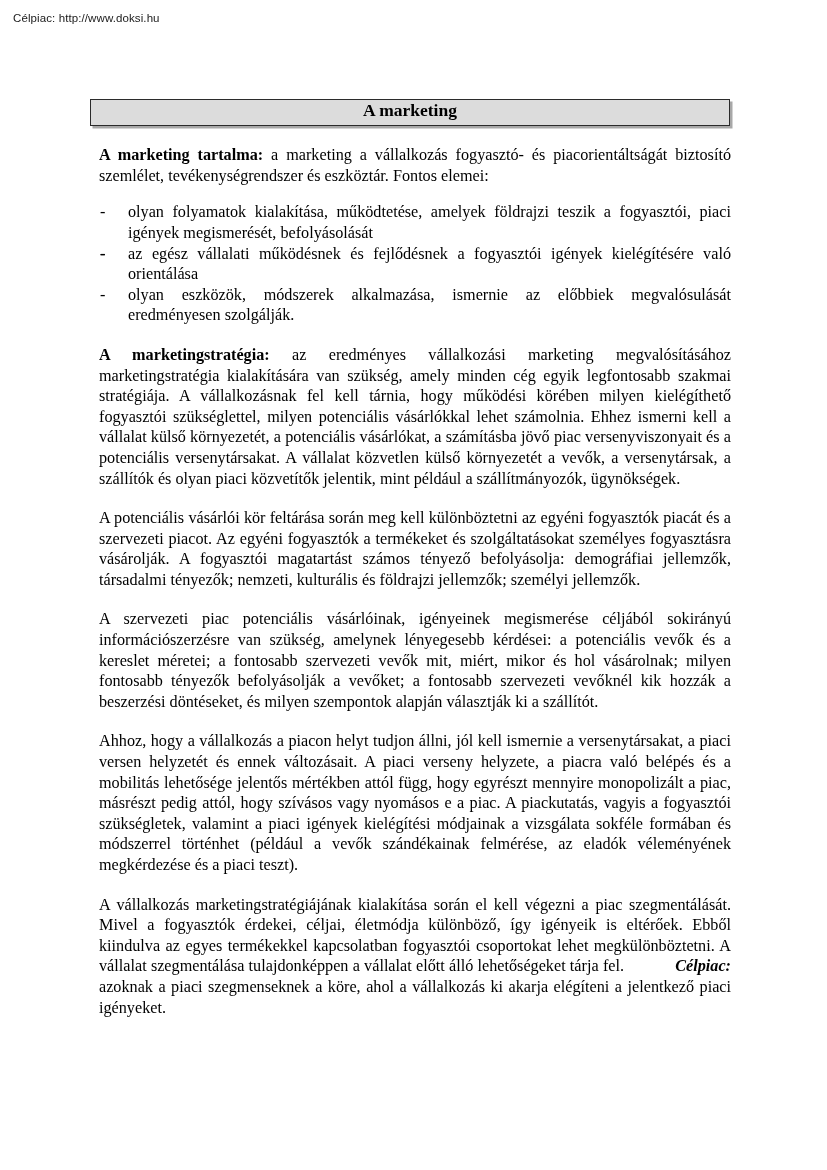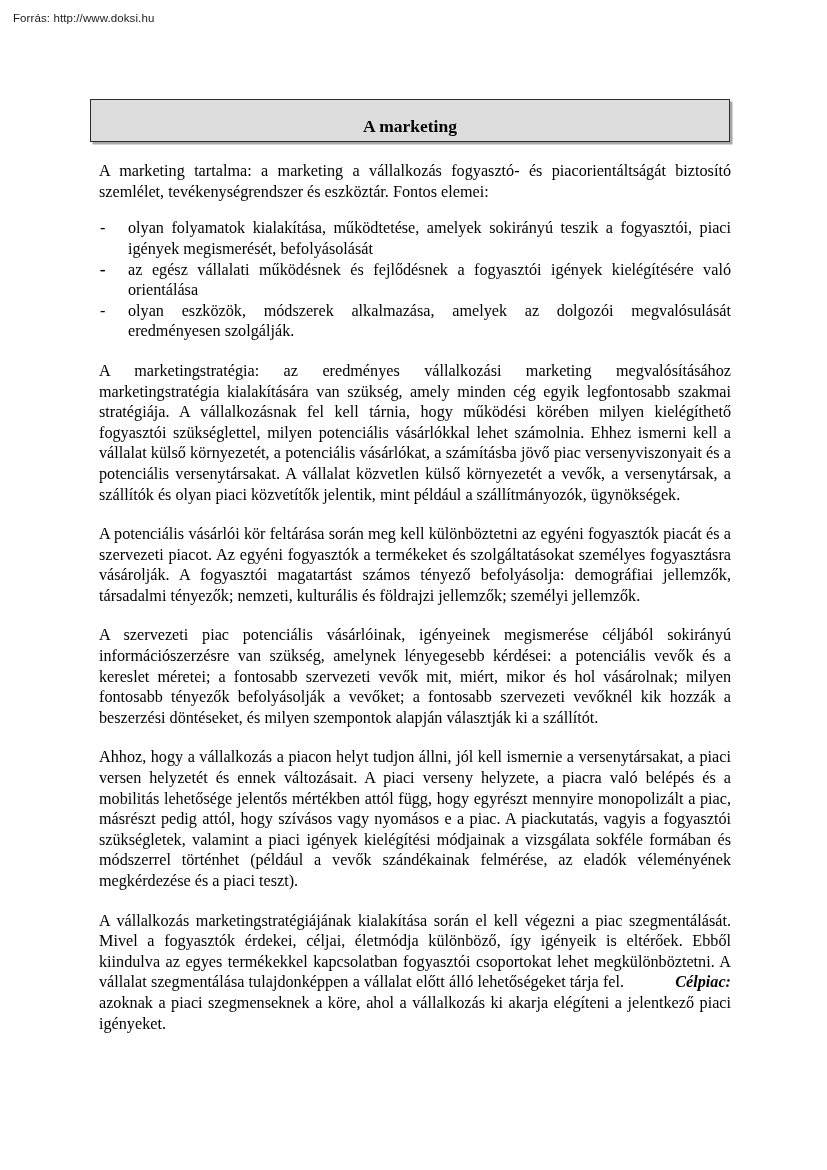--- a/index.html
+++ b/index.html
@@ -45,21 +45,21 @@
   }
 
   
   .title-box {
     box-sizing: border-box;
     width: 640px;
     margin-left: -9px;
     background: #dcdcdc;
     border: 1.3px solid #2b2b2b;
     box-shadow: 2.5px 2.5px 0 0 #a8a8a8;
-    padding: 16px 0 5px 0;
+    padding: 0 0 5px 0;
     text-align: center;
   }
   .title-box-text {
     font-family: "Liberation Serif", "DejaVu Serif", serif;
     font-weight: bold;
     font-size: 17.5px;
     line-height: 20px;
     color: #000000;
   }
 
@@ -77,21 +77,21 @@
   
   .para {
     margin-top: 19px;
     font-size: 16.2px;
     line-height: 20.6px;
     text-align: justify;
     text-justify: inter-word;
     hyphens: none;
   }
   .lead {
-    font-weight: normal;
+    font-weight: bold;
   }
   .bold-italic {
     font-weight: bold;
     font-style: italic;
     margin-left: 47px;
   }
 
   
   .bullet-list {
     margin: 0;
@@ -112,48 +112,48 @@
     top: 0;
     font-size: 16.2px;
     line-height: 20.6px;
   }
 </style>
 </head>
 <body>
 
 <div class="page">
 
-  <div class="source-header">Forrás: http://www.doksi.hu</div>
+  <div class="source-header">Célpiac: http://www.doksi.hu</div>
 
   <div class="content">
 
     <div class="title-box">
       <div class="title-box-text">A marketing</div>
     </div>
 
 
     <p class="para">
       <span class="lead">A marketing tartalma:</span><span> a marketing a vállalkozás fogyasztó- és piacorientáltságát biztosító szemlélet, tevékenységrendszer és eszköztár. Fontos elemei:</span>
     </p>
 
     <ul class="bullet-list">
       <li class="bullet-item">
         <span class="bullet-marker">-</span>
-        <span>olyan folyamatok kialakítása, működtetése, amelyek sokirányú teszik a fogyasztói, piaci igények megismerését, befolyásolását</span>
+        <span>olyan folyamatok kialakítása, működtetése, amelyek földrajzi teszik a fogyasztói, piaci igények megismerését, befolyásolását</span>
       </li>
       <li class="bullet-item">
         <span class="bullet-marker">-</span>
       </li>
       <li class="bullet-item">
         <span class="bullet-marker">-</span>
         <span>az egész vállalati működésnek és fejlődésnek a fogyasztói igények kielégítésére való orientálása</span>
       </li>
       <li class="bullet-item">
         <span class="bullet-marker">-</span>
-        <span>olyan eszközök, módszerek alkalmazása, amelyek az dolgozói megvalósulását eredményesen szolgálják.</span>
+        <span>olyan eszközök, módszerek alkalmazása, ismernie az előbbiek megvalósulását eredményesen szolgálják.</span>
       </li>
     </ul>
 
     <p class="para">
       <span class="lead">A marketingstratégia:</span><span> az eredményes vállalkozási marketing megvalósításához marketingstratégia kialakítására van szükség, amely minden cég egyik legfontosabb szakmai stratégiája. A vállalkozásnak fel kell tárnia, hogy működési körében milyen kielégíthető fogyasztói szükséglettel, milyen potenciális vásárlókkal lehet számolnia. Ehhez ismerni kell a vállalat külső környezetét, a potenciális vásárlókat, a számításba jövő piac versenyviszonyait és a potenciális versenytársakat. A vállalat közvetlen külső környezetét a vevők, a versenytársak, a szállítók és olyan piaci közvetítők jelentik, mint például a szállítmányozók, ügynökségek.</span>
     </p>
 
     <p class="para">A potenciális vásárlói kör feltárása során meg kell különböztetni az egyéni fogyasztók piacát és a szervezeti piacot. Az egyéni fogyasztók a termékeket és szolgáltatásokat személyes fogyasztásra vásárolják. A fogyasztói magatartást számos tényező befolyásolja: demográfiai jellemzők, társadalmi tényezők; nemzeti, kulturális és földrajzi jellemzők; személyi jellemzők.</p>
 
     <p class="para">A szervezeti piac potenciális vásárlóinak, igényeinek megismerése céljából sokirányú információszerzésre van szükség, amelynek lényegesebb kérdései: a potenciális vevők és a kereslet méretei; a fontosabb szervezeti vevők mit, miért, mikor és hol vásárolnak; milyen fontosabb tényezők befolyásolják a vevőket; a fontosabb szervezeti vevőknél kik hozzák a beszerzési döntéseket, és milyen szempontok alapján választják ki a szállítót.</p>

